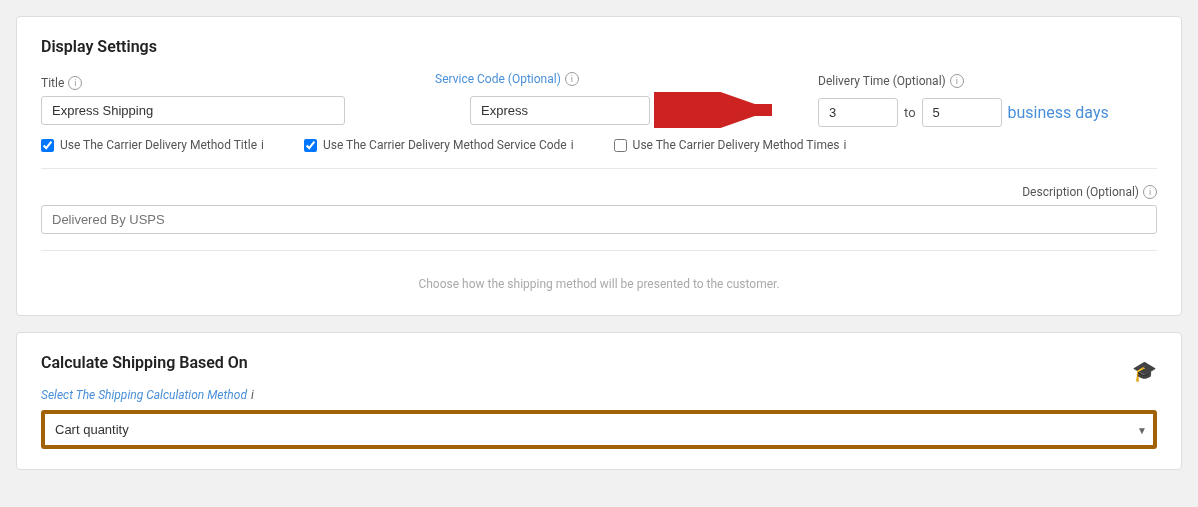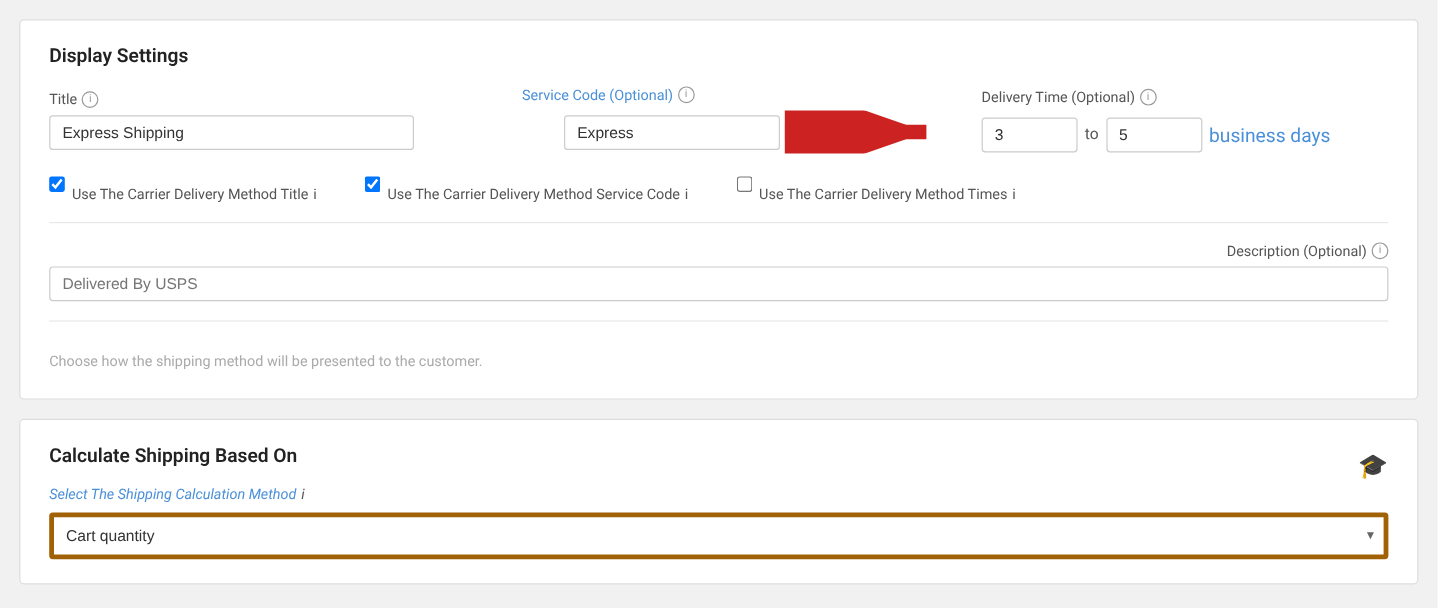--- a/index.html
+++ b/index.html
@@ -71,21 +71,20 @@
     }
     .delivery-to-input {
       width: 80px;
     }
     .checkbox-label {
       font-size: 12px;
       color: #555;
       display: flex;
       align-items: flex-end;
       gap: 4px;
-      margin-top: 17px;
     }
     .delivery-time-group {
       display: flex;
       align-items: center;
       gap: 6px;
       margin-top: 4px;
     }
     .to-label {
       font-size: 13px;
       color: #555;
@@ -100,21 +99,21 @@
     .description-input {
       width: 100%;
       border: 1px solid #ccc;
       border-radius: 3px;
       padding: 8px 10px;
       font-size: 13px;
       color: #aaa;
       outline: none;
     }
     .help-text {
-      text-align: left;
+      text-align: center;
       font-size: 12px;
       color: #aaa;
       padding: 10px 0 4px;
     }
     .fields-row {
       display: flex;
       align-items: center;
       gap: 24px;
       flex-wrap: nowrap;
     }

